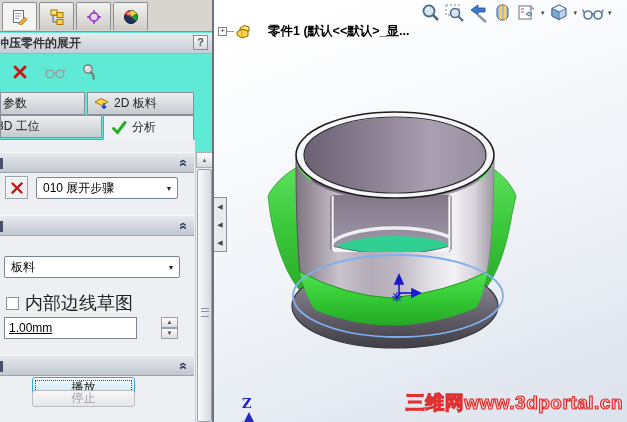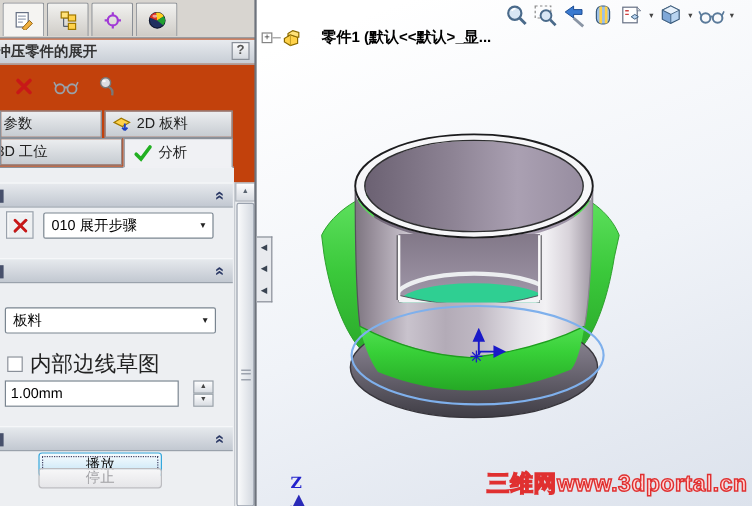--- a/index.html
+++ b/index.html
@@ -1,19 +1,19 @@
 <!DOCTYPE html>
 <html><head>
 <meta charset="utf-8">
 <style>
   html,body{margin:0;padding:0;}
   body{width:627px;height:422px;overflow:hidden;position:relative;
        font-family:"Liberation Sans","DejaVu Sans",sans-serif;background:#edeff2;}
   
-  .panel{position:absolute;left:0;top:0;width:213px;height:422px;background:#c2410c;}
+  .panel{position:absolute;left:0;top:0;width:213px;height:422px;background:#5eead4;}
   .pm-tabbar{position:absolute;left:0;top:0;width:213px;height:31px;background:#d8d5d0;border-bottom:1px solid #8a8f96;}
   .pm-tab{position:absolute;top:2px;width:35px;height:28px;box-sizing:border-box;
           background:linear-gradient(#f2f2f0,#cfccc7);border:1px solid #8a8f96;border-bottom:none;
           border-radius:2px 2px 0 0;display:flex;align-items:center;justify-content:center;}
   .pm-tab.active{background:#f5f4f2;}
   .p-title{position:absolute;left:0;top:33px;width:213px;height:21px;box-sizing:border-box;
            background:linear-gradient(#e8ebef,#c7cdd5);border-bottom:1px solid #a8aeb6;
            display:flex;align-items:center;overflow:hidden;}
   .p-title .t{font-size:12px;font-weight:bold;color:#333;margin-left:-3px;white-space:nowrap;}
   .help-btn{position:absolute;right:5px;top:2px;width:15px;height:15px;box-sizing:border-box;
@@ -189,21 +189,21 @@
     <span class="chev">«</span>
   </div>
   <div class="combo" style="left:4px;top:256px;width:176px">
     <span class="val">板料</span>
     <span class="arr">▼</span>
   </div>
   <div class="chk-row" style="left:6px;top:291px">
     <span class="chk"></span>
     <span>内部边线草图</span>
   </div>
-  <input class="spin-field" style="left: 4px; top: 317px; width: 145px;" value="1.00mm">
+  <input class="spin-field" style="left: 4px; top: 317px; width: 133px; text-decoration: underline;" value="1.00mm">
   <div class="spin-btns" style="left:161px;top:317px">
     <div>▲</div>
     <div>▼</div>
   </div>
 
   <div class="sec-hdr" style="top:355px">
     <span class="frag"></span>
     <span class="chev">«</span>
   </div>
   <div class="play-btn" style="left:32px;top:377px">播放</div>

